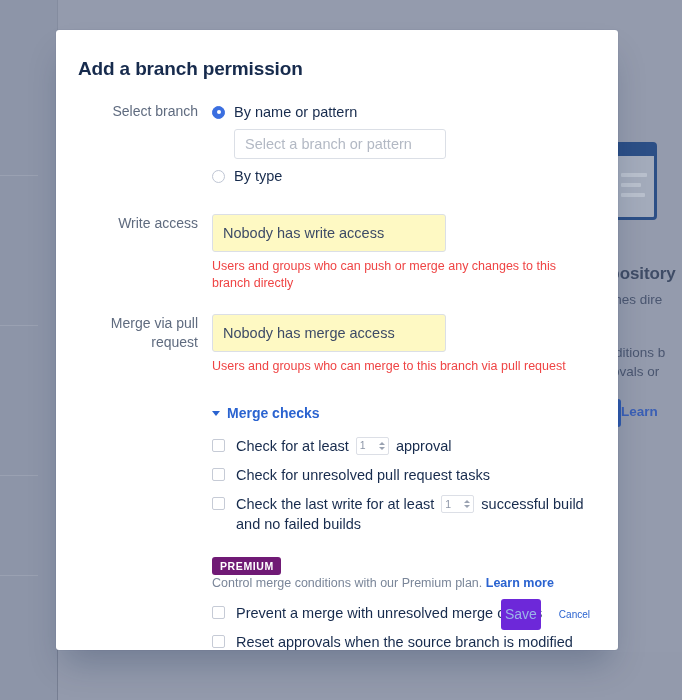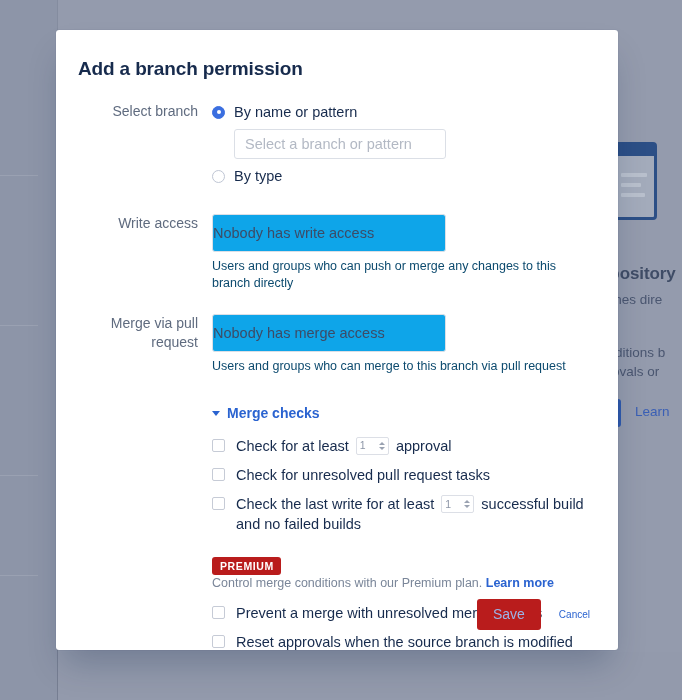--- a/index.html
+++ b/index.html
@@ -151,25 +151,26 @@
     background: #2f59ad;
     color: #b9c3dc;
     font-size: 13.5px;
     border-radius: 3px;
     display: flex;
     align-items: center;
     box-sizing: border-box;
   }
   #bg-learn {
     position: absolute;
-    left: 635px;
+    left: 621px;
     top: 404px;
     font-size: 13.5px;
     color: #3a5fb5;
     white-space: nowrap;
+    font-weight: bold;
   }
 
   
   #modal {
     position: absolute;
     left: 56px;
     top: 30px;
     width: 562px;
     height: 620px;
     background: #ffffff;
@@ -259,32 +260,32 @@
     color: #b3b9c4;
   }
   #branch-input {
     width: 212px;
     margin: 7px 0 7px 22px;
   }
   .picker-box {
     height: 38px;
     border: 1px solid #dbdfe6;
     border-radius: 3px;
-    background: #0ea5e9;
-    display: flex;
-    align-items: center;
-    padding: 0 0;
+    background: #fef9c3;
+    display: flex;
+    align-items: center;
+    padding: 0 10px;
     box-sizing: border-box;
     font-size: 14.5px;
     color: #3d4b66;
     width: 234px;
   }
   .help-text {
     font-size: 12.5px;
-    color: #0c4a6e;
+    color: #ef4444;
     line-height: 17px;
     margin-top: 6px;
     max-width: 372px;
   }
 
   
   #merge-checks-toggle {
     display: inline-flex;
     align-items: center;
     color: #2a63d0;
@@ -358,21 +359,21 @@
     height: 0;
     border-left: 3px solid transparent;
     border-right: 3px solid transparent;
   }
   .stepper-arrows .up { border-bottom: 3.5px solid #9aa2b1; }
   .stepper-arrows .down { border-top: 3.5px solid #9aa2b1; }
 
   
   #premium-badge {
     display: inline-block;
-    background: #b91c1c;
+    background: #701a75;
     color: #ffffff;
     font-size: 10.5px;
     font-weight: bold;
     letter-spacing: 0.6px;
     padding: 3px 7px 3px 8px;
     border-radius: 3px;
   }
   #premium-desc {
     font-size: 12.5px;
     color: #7a8699;
@@ -391,28 +392,28 @@
     right: 0;
     bottom: 0;
     height: 72px;
     display: flex;
     align-items: center;
     justify-content: flex-end;
     padding-right: 22px;
     box-sizing: border-box;
   }
   #save-button {
-    background: #b91c1c;
+    background: #6d28d9;
     color: #9bb4e8;
     border: none;
     border-radius: 3px;
     font-size: 14px;
     font-family: inherit;
     height: 31px;
-    padding: 0 16px;
+    padding: 0 4px;
     cursor: default;
   }
   #cancel-button {
     color: #2a63d0;
     font-size: 10px;
     background: none;
     border: none;
     font-family: inherit;
     margin-left: 12px;
     cursor: pointer;

